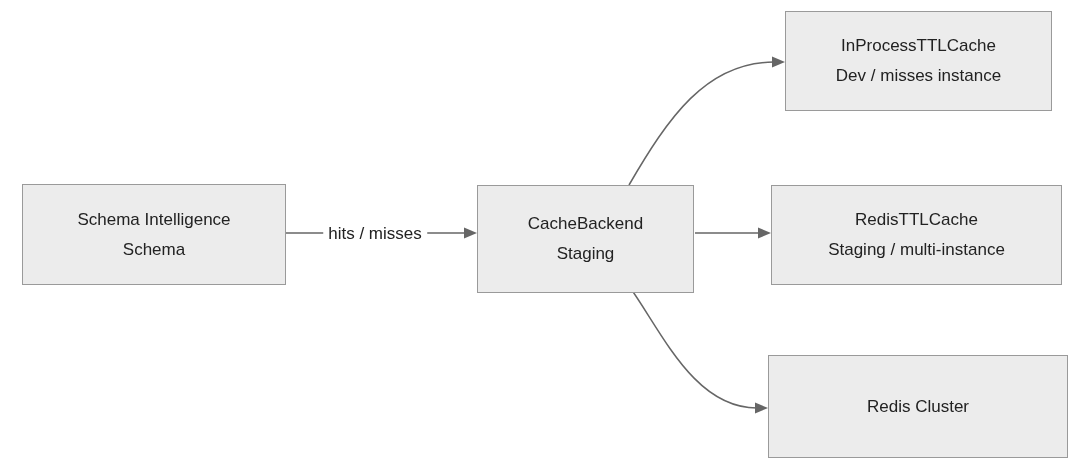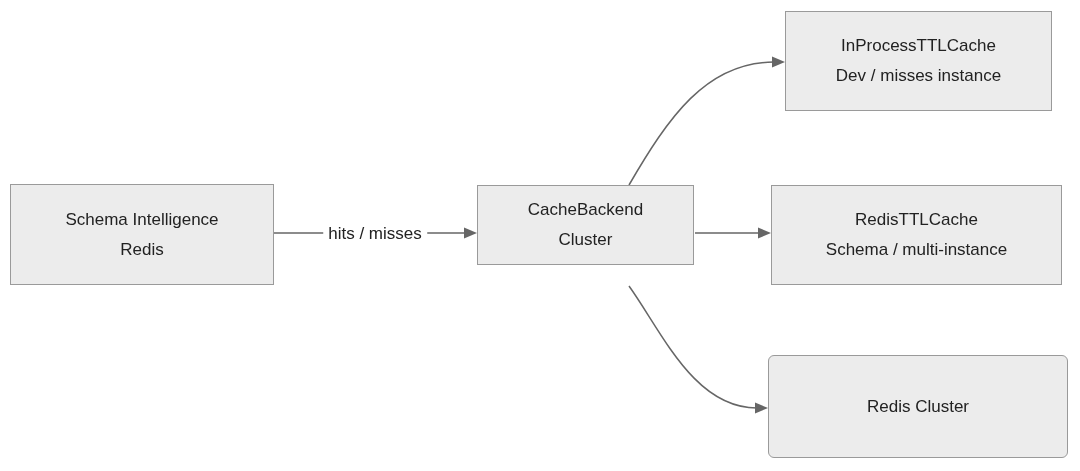--- a/index.html
+++ b/index.html
@@ -72,41 +72,41 @@
     <path class="edge-line" d="M629,185 C668,118 706,62 774,62"></path>
     <polygon class="arrow-head" points="785,62 772,56.5 772,67.5"></polygon>
 
     <path class="edge-line" d="M695,233 L759,233"></path>
     <polygon class="arrow-head" points="771,233 758,227.5 758,238.5"></polygon>
 
     <path class="edge-line" d="M629,286 C662,332 694,408 757,408"></path>
     <polygon class="arrow-head" points="768,408 755,402.5 755,413.5"></polygon>
   </svg>
 
-  <div class="node" style="left:10px; top:184px; width:264px; height:101px;">
+  <div class="node" style="left:22px; top:184px; width:264px; height:101px;">
     <div>Schema Intelligence</div>
-    <div>Redis</div>
+    <div>Schema</div>
   </div>
 
-  <div class="node" style="left:477px; top:185px; width:217px; height:80px;">
+  <div class="node" style="left:477px; top:185px; width:217px; height:108px;">
     <div>CacheBackend</div>
-    <div>Cluster</div>
+    <div>Staging</div>
   </div>
 
   <div class="node" style="left:785px; top:11px; width:267px; height:100px;">
     <div>InProcessTTLCache</div>
     <div>Dev / misses instance</div>
   </div>
 
   <div class="node" style="left:771px; top:185px; width:291px; height:100px;">
     <div>RedisTTLCache</div>
-    <div>Schema / multi-instance</div>
+    <div>Staging / multi-instance</div>
   </div>
 
-  <div class="node" style="left:768px; top:355px; width:300px; height:103px;border-radius:6px;">
+  <div class="node" style="left:768px; top:355px; width:300px; height:103px;">
     <div>Redis Cluster</div>
   </div>
 
   <div class="edge-label">
     <div>hits / misses</div>
   </div>
 
 </div>
 
 </body></html>

